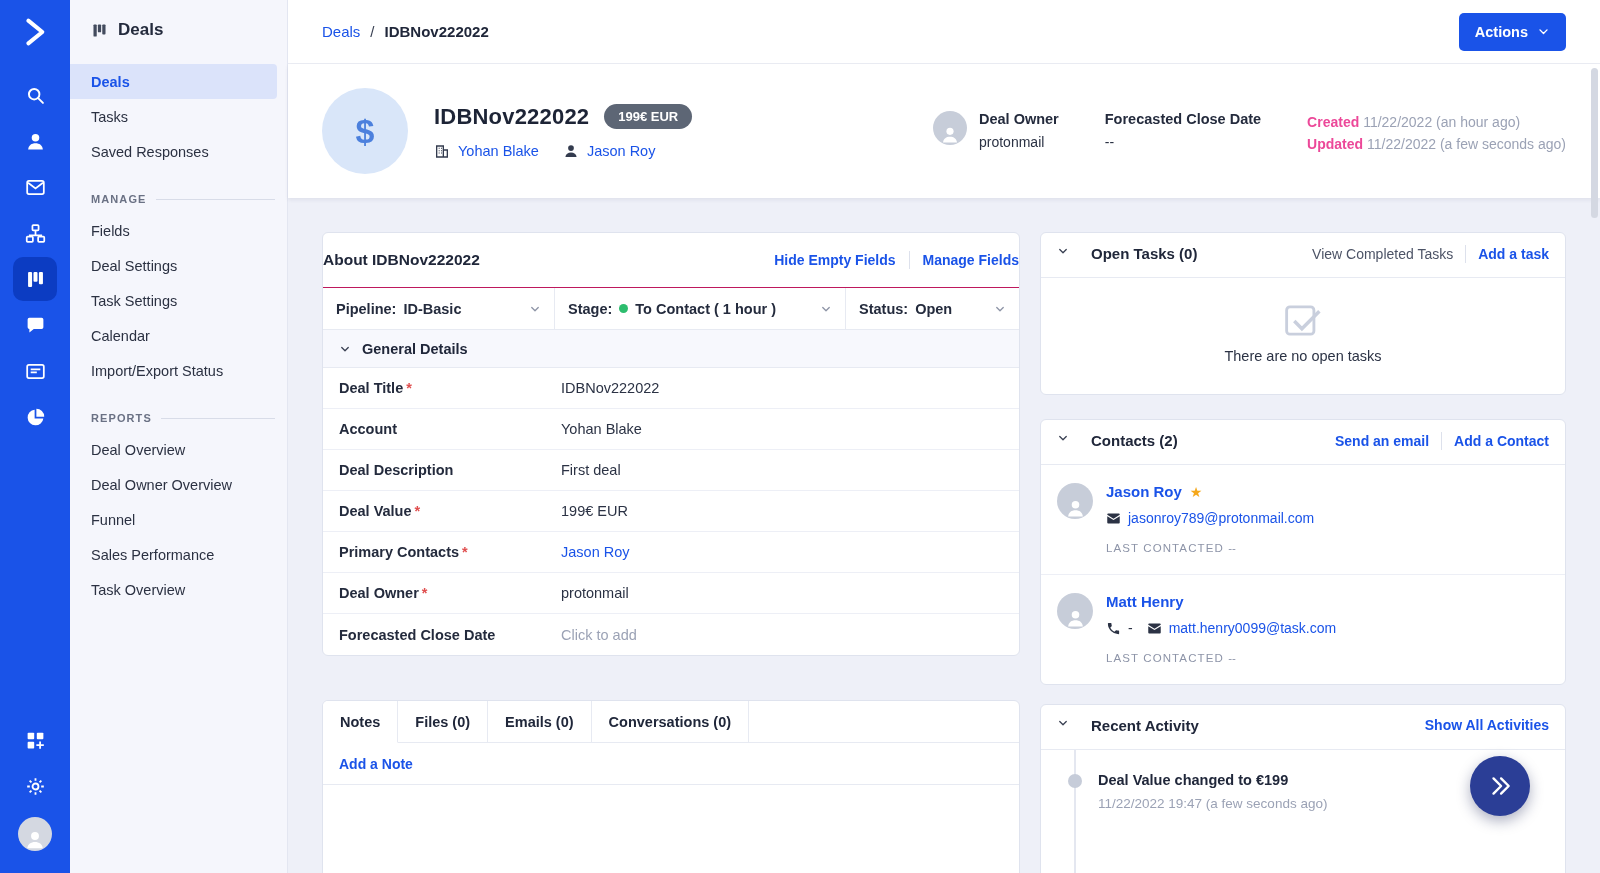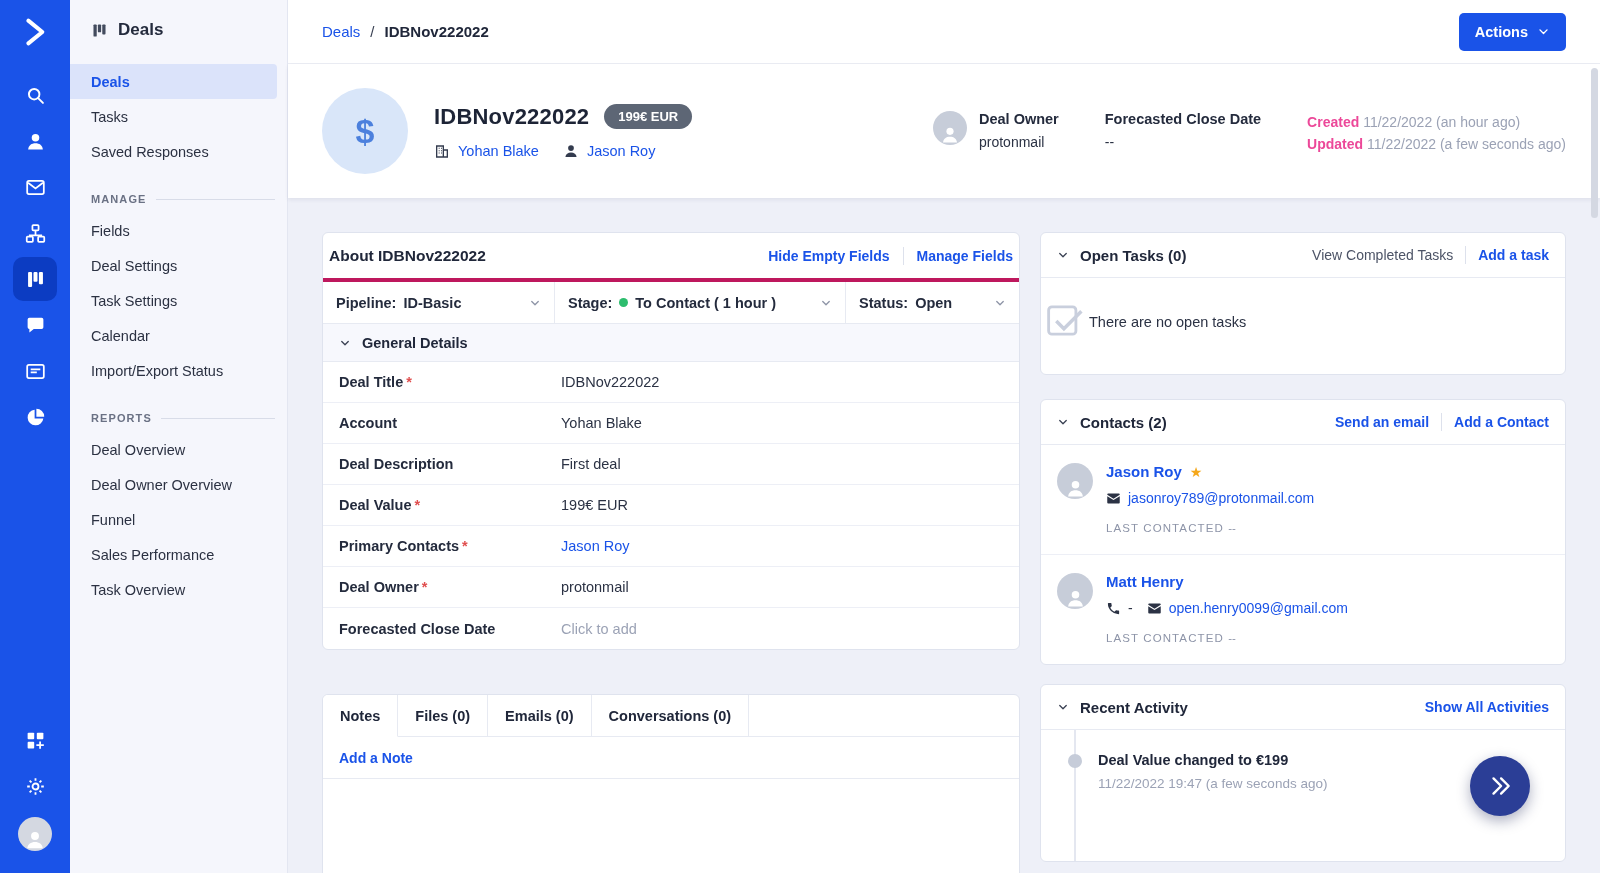--- a/index.html
+++ b/index.html
@@ -54,21 +54,21 @@
 .meta-value{font-size:14px;color:#2b3244;margin-top:7px}
 .meta-times{font-size:14px;line-height:22px;white-space:nowrap}
 .t-lbl{font-weight:bold;color:#ec4899}
 .t-val{color:#9ba2b5}
 
 
 .content{flex:1;display:flex;gap:20px;padding:34px 34px 0;overflow:hidden}
 .col-left{width:698px;flex-shrink:0}
 .col-right{flex:1;min-width:0}
 .card{background:#fff;border:1px solid #dfe3ee;border-radius:6px;overflow:hidden}
-.card-head{display:flex;align-items:center;justify-content:space-between;height:49px;padding:0 6px;border-bottom:4px solid #be185d}
+.card-head{display:flex;align-items:center;justify-content:space-between;height:55px;padding:0 0;border-bottom:1px solid #be185d}
 .card-title{font-size:15.5px;font-weight:bold;color:#20273a}
 .head-links{display:flex;align-items:center;gap:13px}
 .head-link,.blue-link{color:#1a53e8;font-weight:bold;font-size:14px;white-space:nowrap}
 .vdiv{width:1px;height:18px;background:#dde1ec}
 
 .dd-row{display:flex;border-bottom:1px solid #e7eaf2}
 .dd{display:flex;align-items:center;gap:7px;height:41px;padding:0 13px;border-right:1px solid #e7eaf2;font-size:14.5px;font-weight:bold;color:#242b3d;cursor:pointer;white-space:nowrap}
 .dd-pipeline{width:232px}
 .dd-stage{width:291px}
 .dd-status{flex:1;border-right:none}
@@ -87,26 +87,26 @@
 .field-value.placeholder{color:#9ba2b5}
 
 .tabs-card{margin-top:44px}
 .tab-strip{display:flex}
 .tab{display:flex;align-items:center;height:42px;padding:0 17px;font-size:14.5px;font-weight:bold;color:#20273a;border-right:1px solid #e7eaf2;border-bottom:1px solid #e7eaf2;cursor:pointer;background:#fff}
 .tab.active{border-bottom-color:transparent}
 .tab-filler{flex:1;border-bottom:1px solid #e7eaf2}
 .addnote-row{display:flex;justify-content:flex-start;padding:13px 16px 12px}
 .note-area{border-top:1px solid #e7eaf2;height:150px;background:#fff}
 
-.panel-head{display:flex;align-items:center;gap:11px;height:45px;padding:0 16px;border-bottom:1px solid #e7eaf2}
+.panel-head{display:flex;align-items:flex-start;gap:22px;height:45px;padding:12px 16px;border-bottom:1px solid #e7eaf2}
 .panel-title{font-size:15px;font-weight:bold;color:#20273a;white-space:nowrap}
 .panel-head-right{margin-left:auto;display:flex;align-items:center;gap:12px;font-size:14px;white-space:nowrap}
 .muted-link{color:#4c5366}
 
-.empty-state{display:flex;align-items:center;padding:18px 0 30px}
+.empty-state{display:flex;flex-direction:column;align-items:center;padding:18px 0 30px}
 .empty-check{width:48px;height:48px}
 .empty-text{font-size:14.5px;color:#2b3244;margin-top:4px}
 
 .contacts-card{margin-top:24px}
 .contact{display:flex;gap:13px;padding:18px 16px 20px;border-bottom:1px solid #edeff6}
 .contact:last-of-type{border-bottom:none}
 .contact-avatar{width:36px;height:36px;border-radius:50%;background:#c7cdd9;color:#fff;display:flex;align-items:flex-end;justify-content:center;overflow:hidden;flex-shrink:0}
 .contact-avatar .rail-glyph{width:21px;height:21px}
 .contact-name-row{display:flex;align-items:center;gap:8px}
 .contact-name{color:#1a53e8;font-weight:bold;font-size:15px}
@@ -616,21 +616,21 @@
                     </span>
                     <span class="cl-phone">-</span>
                   </span>
                   <span class="cl-group">
                     <span class="cl-icon" data-icon="mail-solid">
                       <svg viewBox="0 0 24 24" fill="currentColor">
                         <path d="M2 5.5A1.5 1.5 0 0 1 3.5 4h17A1.5 1.5 0 0 1 22 5.5v.4l-10 6.4L2 5.9z"></path>
                         <path d="M2 8.2v10.3A1.5 1.5 0 0 0 3.5 20h17a1.5 1.5 0 0 0 1.5-1.5V8.2l-10 6.3z"></path>
                       </svg>
                     </span>
-                    <a class="contact-email">open.henry0099@gmail.com</a>
+                    <a class="contact-email">matt.henry0099@task.com</a>
                   </span>
                 </div>
                 <div class="last-contacted"><span>LAST CONTACTED</span> <span class="lc-val">--</span></div>
               </div>
             </div>
 
         </section>
 
         <section class="card activity-card">
           <div class="panel-head">

